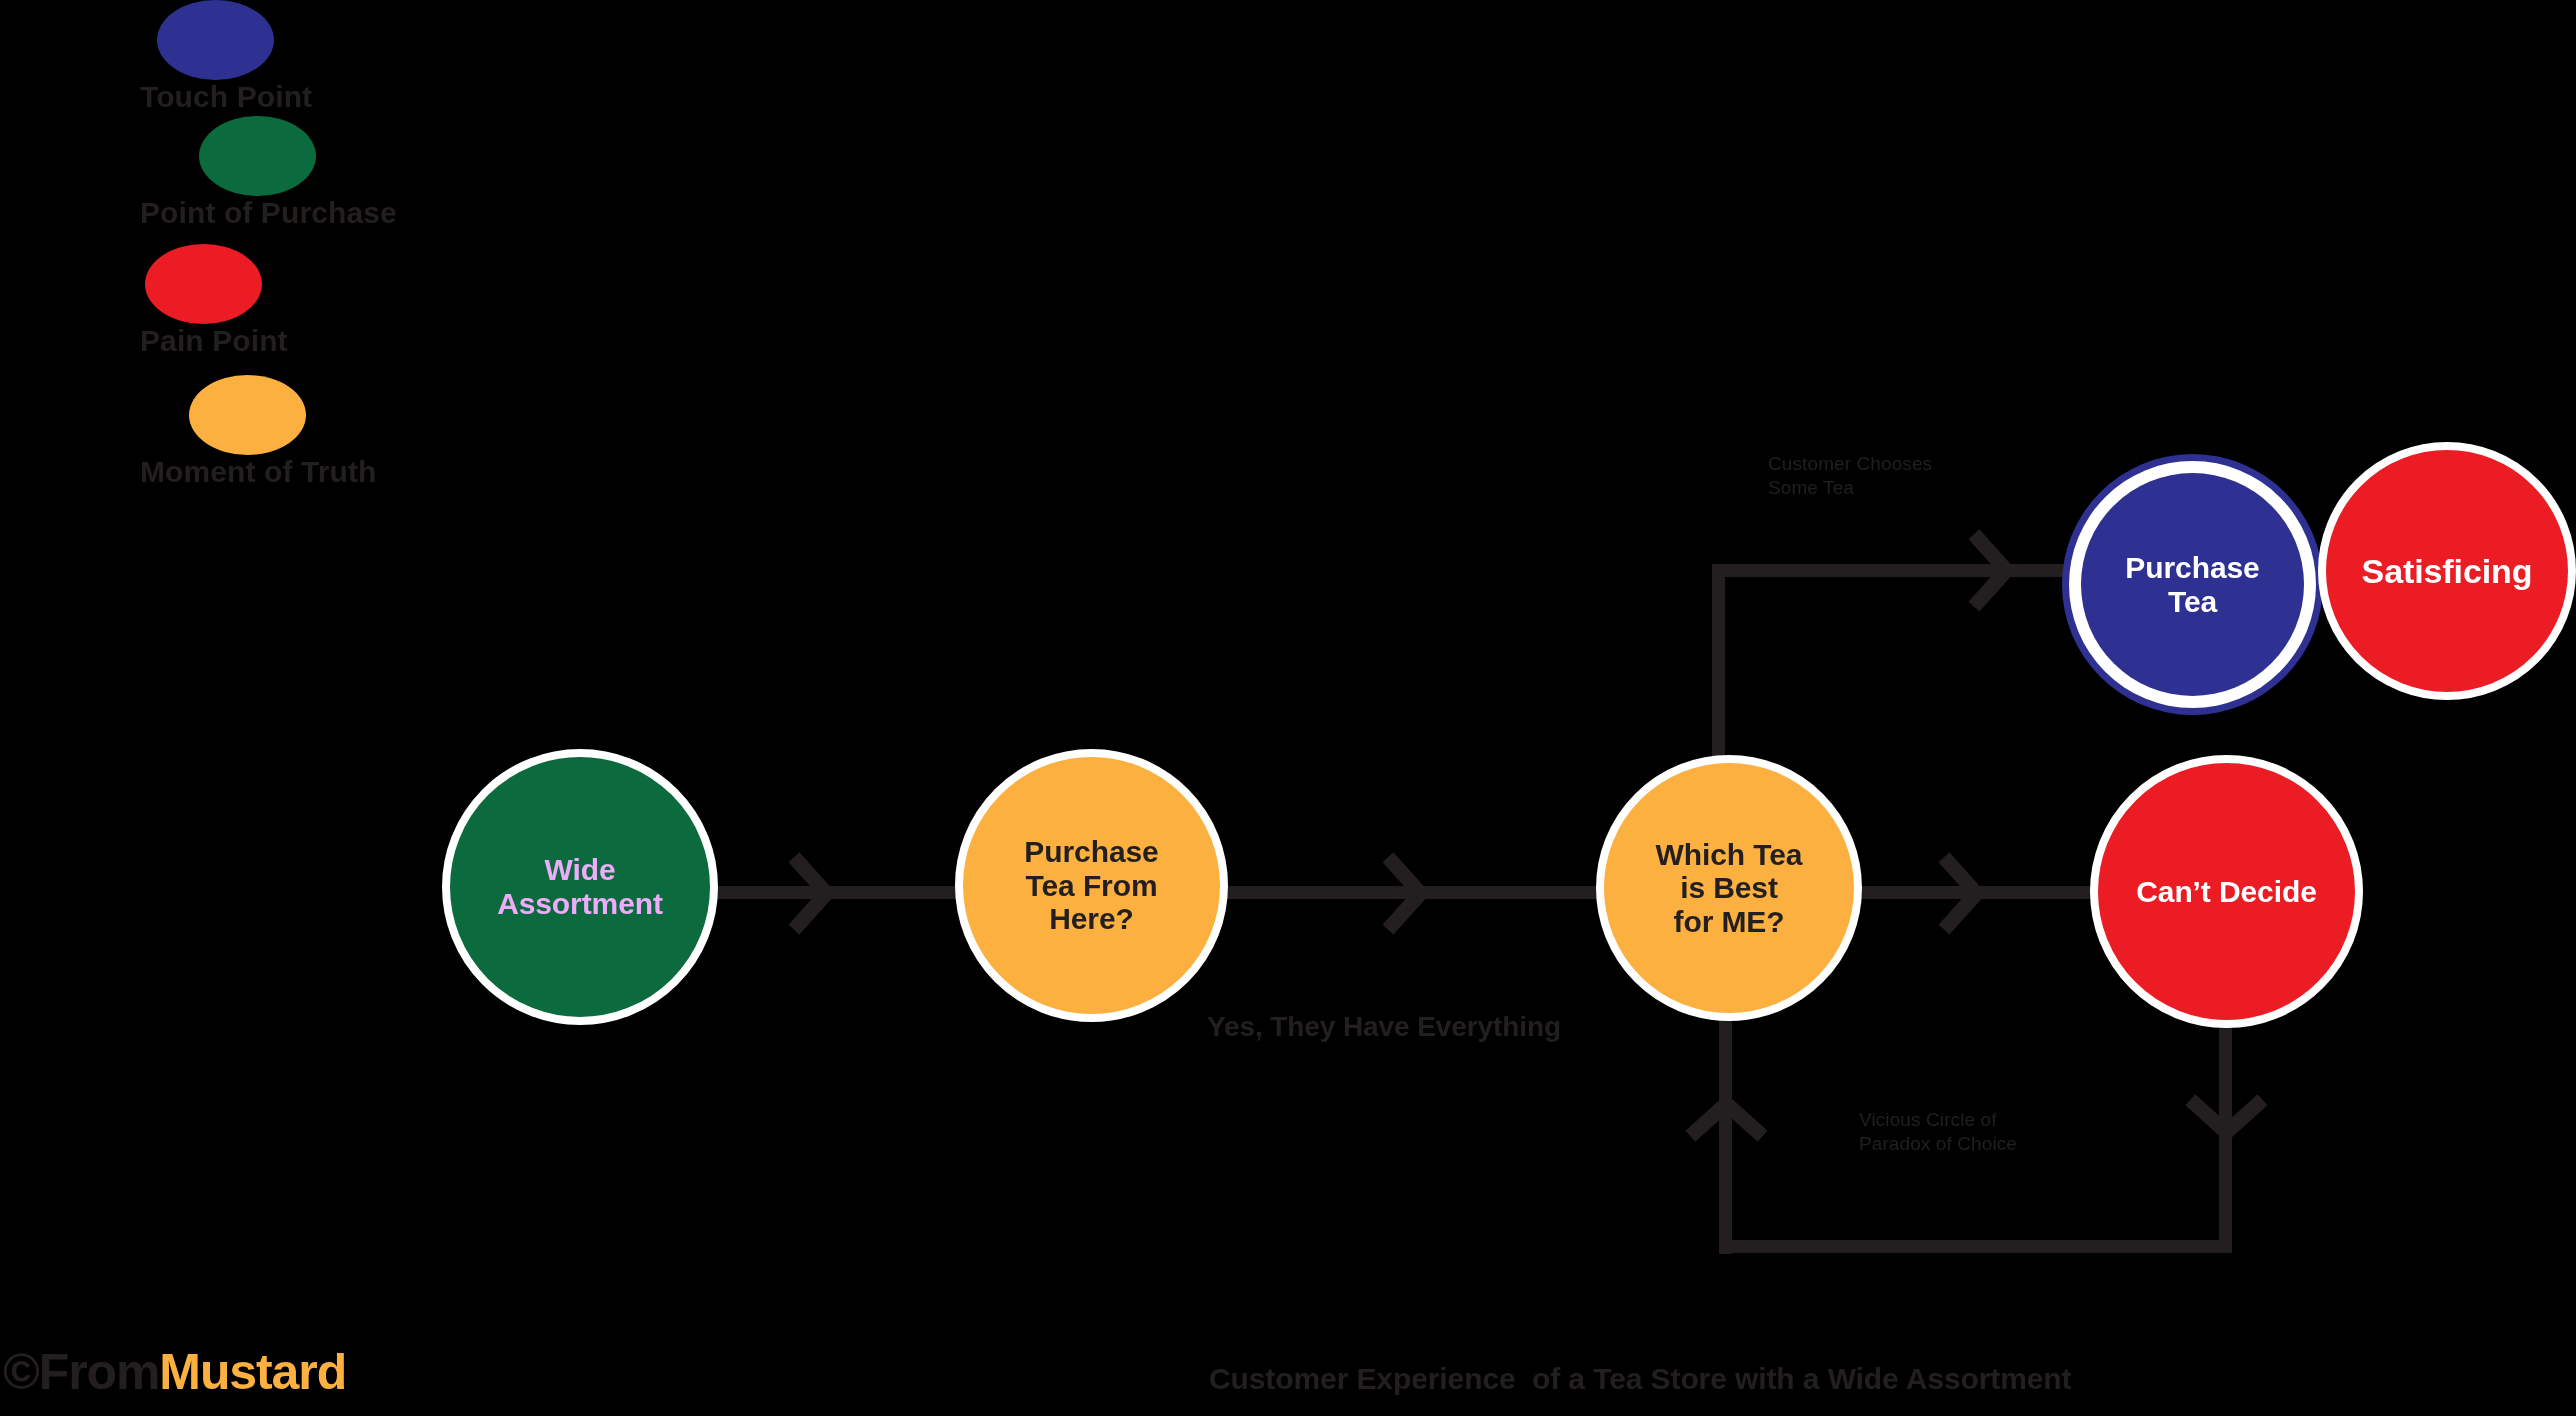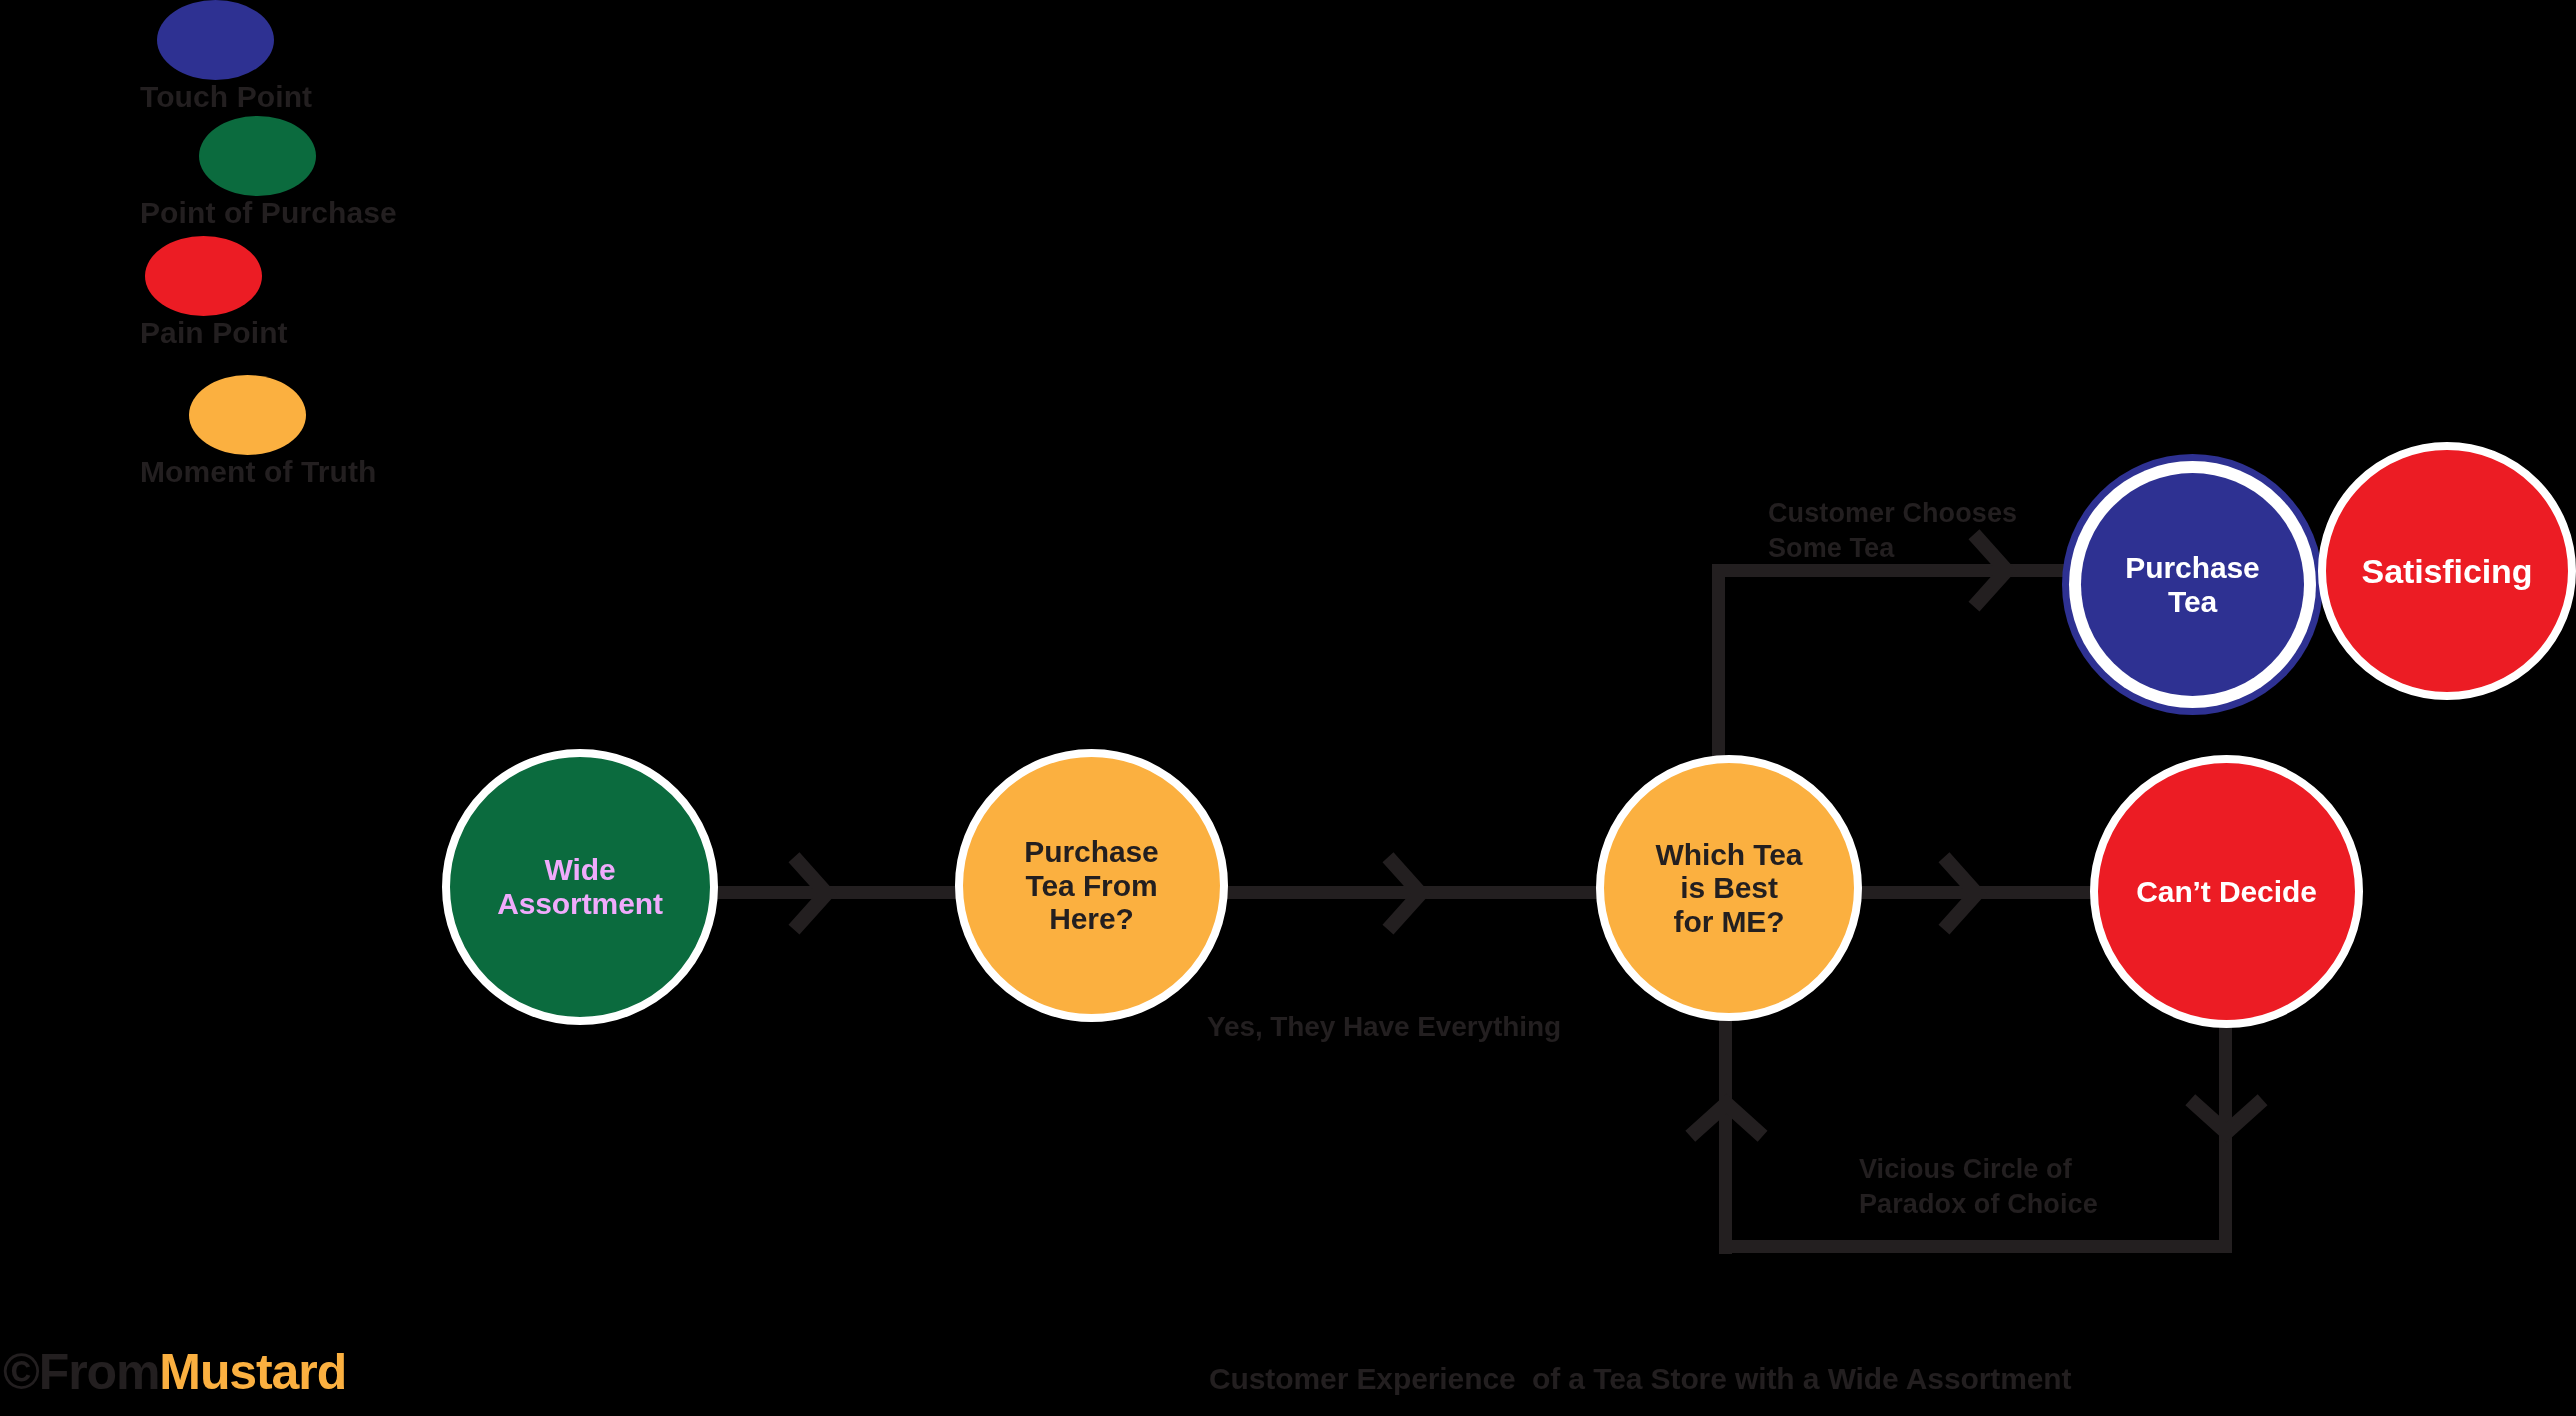--- a/index.html
+++ b/index.html
@@ -88,25 +88,24 @@
     position: absolute;
     color: #231F20;
     white-space: pre-line;
   }
   .edge-label.bold {
     font-weight: bold;
     font-size: 28px;
     letter-spacing: -0.1px;
   }
   .edge-label.light {
-    font-weight: bold;
-    font-size: 27px;
+    font-weight: normal;
+    font-size: 19px;
     line-height: 1.28;
     letter-spacing: 0.1px;
-    margin-top: 44px;
   }
 
   
   #brand {
     position: absolute;
     left: 3px;
     bottom: 16.3px;
     font-size: 50px;
     font-weight: bold;
     letter-spacing: -1.1px;
@@ -135,21 +134,21 @@
     <div class="legend-row" style="top:0px;">
       <div class="legend-dot" style="background:#2E3192;"></div>
       <div class="legend-label">Touch Point</div>
     </div>
 
     <div class="legend-row" style="top:116px;">
       <div class="legend-dot" style="background:#0B6B3E;"></div>
       <div class="legend-label">Point of Purchase</div>
     </div>
 
-    <div class="legend-row" style="top:236px;">
+    <div class="legend-row" style="top:244px;">
       <div class="legend-dot" style="background:#EC1C24;"></div>
       <div class="legend-label">Pain Point</div>
     </div>
 
     <div class="legend-row" style="top:375px;">
       <div class="legend-dot" style="background:#FBB040;"></div>
       <div class="legend-label">Moment of Truth</div>
     </div>
 
   </div>

